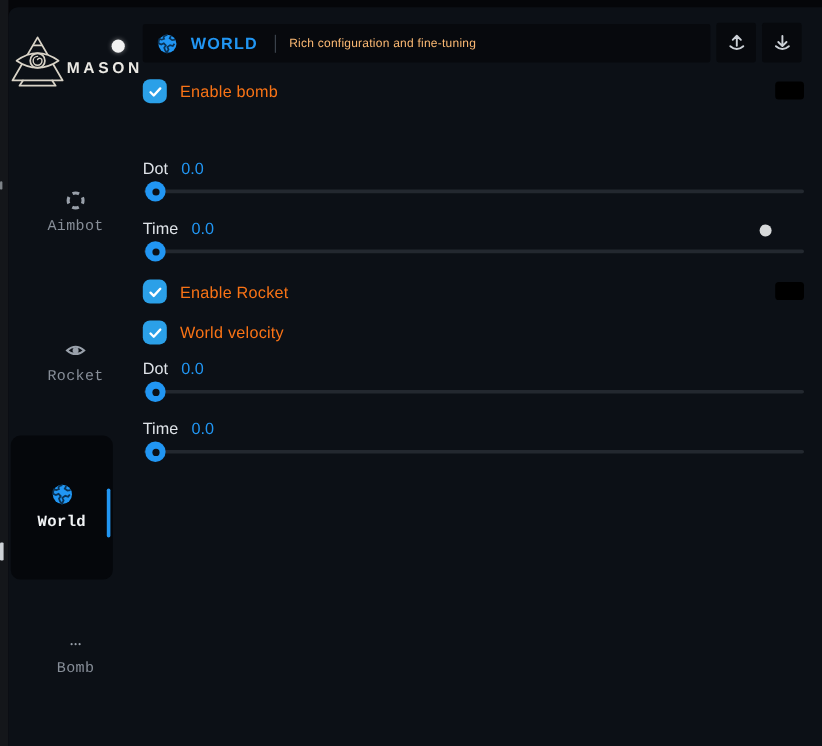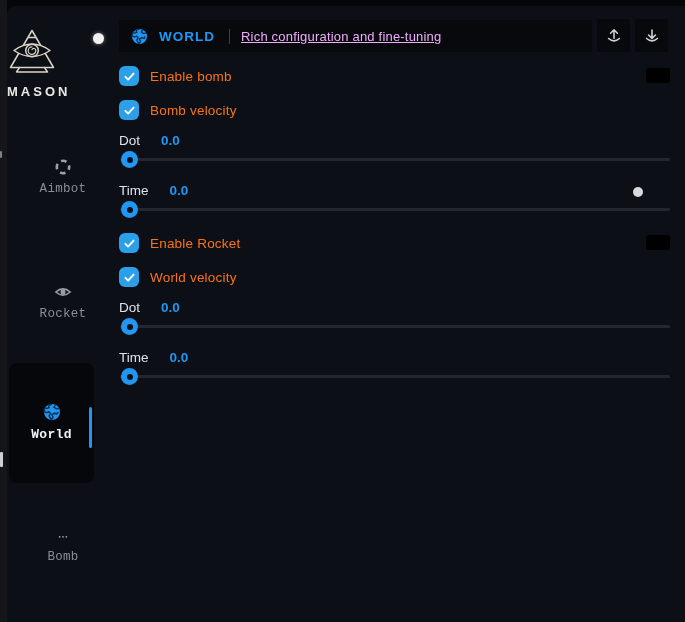--- a/index.html
+++ b/index.html
@@ -15,57 +15,57 @@
 
   .desktop-strip{position:absolute;left:0;top:0;width:7px;height:622px;background:#14161a;}
   .edge-artifact{position:absolute;background:#aab0b7;border-radius:1px;}
   .artifact-1{left:0;top:151px;width:2px;height:7px;opacity:.7;}
   .artifact-2{left:0;top:452px;width:3px;height:15px;background:#cdd1d6;}
 
   .window{position:absolute;left:7px;top:6px;width:678px;height:616px;background:var(--window-bg);border-top-left-radius:8px;}
 
   
   .sidebar{position:absolute;left:0;top:0;width:112px;height:100%;}
-  .logo-block{position:absolute;left:0;top:22px;width:112px;display:flex;flex-direction:column;}
+  .logo-block{position:absolute;left:0;top:22px;width:112px;display:flex;flex-direction:row;align-items:center;}
   .logo-block svg{width:50px;height:48px;}
   .logo-text{margin-top:8px;font-size:13px;font-weight:700;letter-spacing:3px;color:#ebe9e4;}
 
   .nav-item{position:absolute;left:0;width:112px;display:flex;flex-direction:column;align-items:center;gap:6px;cursor:pointer;font-family:Liberation Mono, monospace;}
   .nav-label{font-size:12.5px;color:#878e98;letter-spacing:.3px;}
   .nav-aimbot{top:152px;}
   .nav-visuals{top:277px;}
   .nav-misc{top:528px;}
 
   .nav-active-box{position:absolute;left:2px;top:357px;width:85px;height:120px;background:#05070b;border-radius:8px;}
   .nav-world{position:absolute;left:0;top:397px;width:89px;display:flex;flex-direction:column;align-items:center;gap:6px;cursor:pointer;}
   .nav-world .nav-label{color:#f1f3f5;font-weight:700;font-size:13px;}
   .active-indicator{position:absolute;left:82px;top:401px;width:3px;height:41px;background:var(--accent);border-radius:2px;}
 
   
   .header-bar{position:absolute;left:112px;top:14px;width:473px;height:32px;background:var(--panel-bg);border-radius:2px;display:flex;align-items:center;padding:0 12px;}
   .header-bar .globe{width:17px;height:17px;flex:0 0 auto;}
   .header-tab{margin-left:11px;font-size:13.5px;font-weight:700;color:var(--accent);letter-spacing:1px;}
   .header-divider{width:1px;height:15px;background:#3a414a;margin:0 11px 0 14px;}
-  .header-subtitle{font-size:13px;color:#f0abfc;letter-spacing:.2px;text-decoration:underline;}
+  .header-subtitle{font-size:10px;color:#fdba74;letter-spacing:.2px;}
   .icon-btn{position:absolute;top:13px;width:33px;height:33px;background:var(--panel-bg);border-radius:2px;display:flex;align-items:center;justify-content:center;cursor:pointer;}
   .btn-upload{left:590px;}
   .btn-download{left:628px;}
   .icon-btn svg{width:18px;height:18px;stroke:#ccd1d7;stroke-width:1.6;fill:none;stroke-linecap:round;stroke-linejoin:round;}
 
   
   .cb-row{position:absolute;display:flex;align-items:center;gap:11px;cursor:pointer;}
   .checkbox{width:20px;height:20px;border-radius:6px;background:var(--checkbox);display:flex;align-items:center;justify-content:center;}
   .checkbox svg{width:13px;height:13px;stroke:#fff;stroke-width:2.4;fill:none;stroke-linecap:round;stroke-linejoin:round;}
   .cb-label{font-size:13.5px;color:#f97316;letter-spacing:.2px;}
 
   .swatch{position:absolute;width:24px;height:15px;background:var(--swatch);border-radius:3px;cursor:pointer;}
 
-  .slider-label{position:absolute;display:flex;gap:21px;font-size:13.5px;}
+  .slider-label{position:absolute;display:flex;gap:11px;font-size:13.5px;}
   .slider-label .lname{color:#dfe3e8;}
-  .slider-label .lvalue{color:var(--accent);font-weight:700;}
+  .slider-label .lvalue{color:var(--accent);font-weight:400;}
 
   .slider{position:absolute;left:113px;width:550px;height:17px;cursor:pointer;}
   .slider .track{position:absolute;left:0;top:7px;width:100%;height:2.5px;background:#23282f;border-radius:2px;}
   .slider .thumb{position:absolute;left:1px;top:0;width:17px;height:17px;border-radius:50%;background:var(--accent);display:flex;align-items:center;justify-content:center;}
   .slider .thumb::after{content:"";width:6px;height:6px;border-radius:50%;background:var(--window-bg);display:block;}
 
   .cursor-dot{position:absolute;border-radius:50%;}
   .dot-a{left:86px;top:27px;width:11px;height:11px;background:#f2f2f2;box-shadow:0 0 4px rgba(255,255,255,.45);}
   .dot-b{left:626px;top:181px;width:10px;height:10px;background:#d7d9da;}
 
@@ -173,28 +173,20 @@
   <div class="cb-row row-bomb-enable">
     <span class="checkbox">
       <svg viewBox="0 0 16 16">
           <path d="M3 8.5 L6.3 11.8 L13 4.5"></path>
         </svg>
     </span>
     <span class="cb-label">Enable bomb</span>
   </div>
   <div class="swatch swatch-bomb"></div>
 
-  <div class="cb-row row-bomb-velocity">
-    <span class="checkbox">
-      <svg viewBox="0 0 16 16">
-          <path d="M3 8.5 L6.3 11.8 L13 4.5"></path>
-        </svg>
-    </span>
-    <span class="cb-label">Bomb velocity</span>
-  </div>
 
   <div class="slider-label lab-bomb-dot">
     <span class="lname">Dot</span>
     <span class="lvalue">0.0</span>
   </div>
   <div class="slider sl-bomb-dot">
     <div class="track"></div>
     <div class="thumb"></div>
   </div>
 

